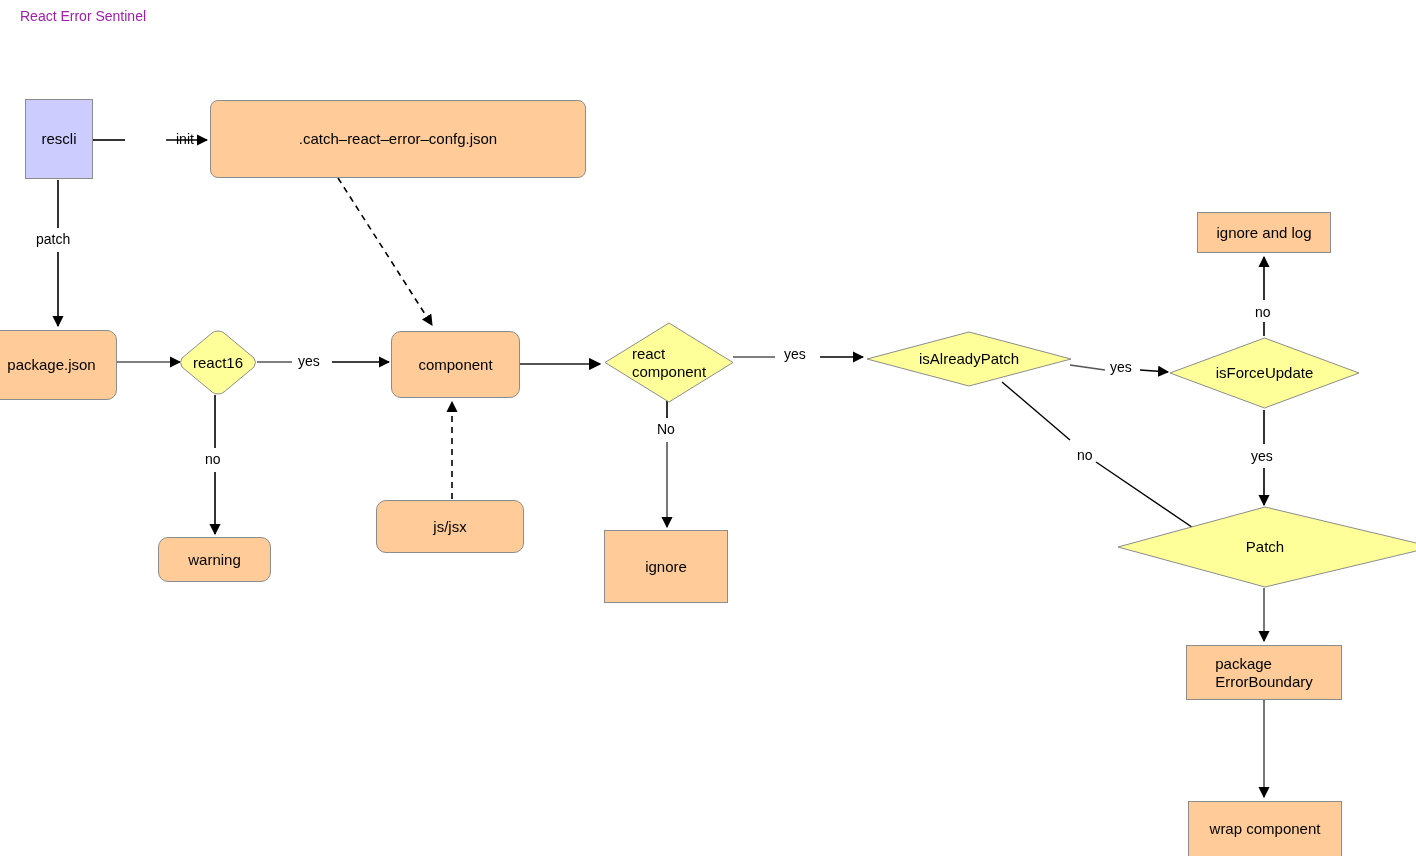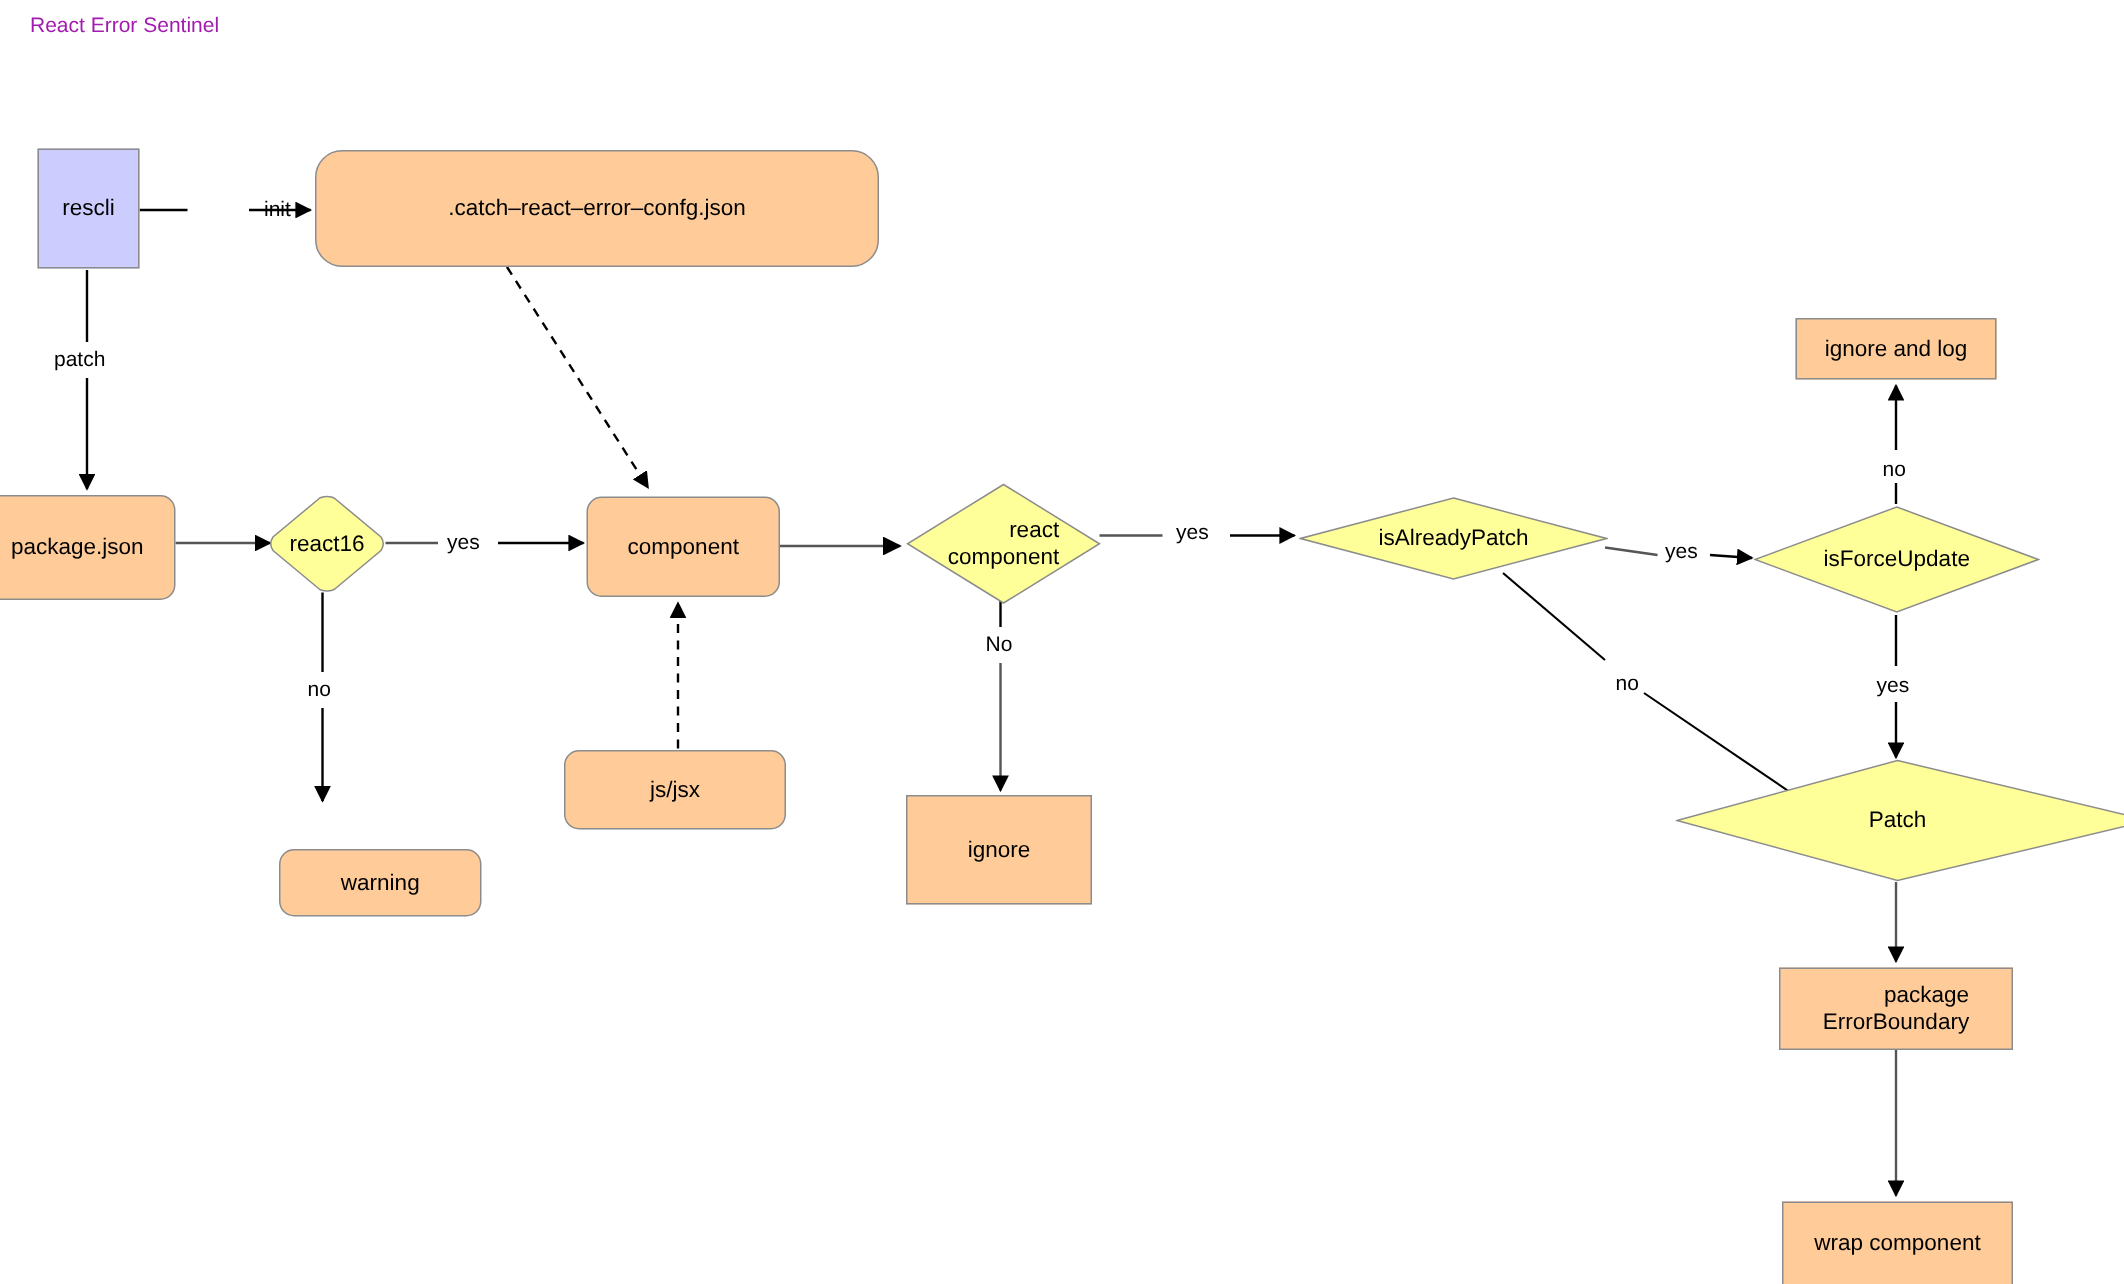--- a/index.html
+++ b/index.html
@@ -27,39 +27,39 @@
     font-size: 14px;
     color: #a21caf;
     white-space: nowrap;
   }
   .node {
     position: absolute;
     box-sizing: border-box;
     display: flex;
     align-items: center;
     justify-content: center;
-    text-align: right;
+    text-align: left;
     font-size: 15px;
     color: #000000;
     line-height: 1.18;
     white-space: pre-line;
   }
   .node.rect {
     background: #ffcc99;
     border: 1px solid #8c8c8c;
   }
   .node.rounded {
     background: #ffcc99;
     border: 1px solid #8c8c8c;
     border-radius: 10px;
   }
   .node.rounded-lg {
     background: #ffcc99;
     border: 1px solid #8c8c8c;
-    border-radius: 18px;
+    border-radius: 8px;
   }
   .node.purple {
     background: #ccccff;
     border: 1px solid #8c8c8c;
   }
   .node.diamond-wrap {
     background: transparent;
     border: none;
   }
   .diamond-shape {
@@ -180,21 +180,21 @@
   <span>package.json</span>
 </div>
 
 <div class="node diamond-wrap" style="left:178px; top:329px; width:80px; height:67px;">
   <svg class="diamond-shape" viewBox="0 0 80 67" preserveAspectRatio="none">
     <path d="M 40 2 Q 44 2 46 4 L 76 29 Q 79 33.5 76 38 L 46 63 Q 44 65 40 65 Q 36 65 34 63 L 4 38 Q 1 33.5 4 29 L 34 4 Q 36 2 40 2 Z" fill="#ffff99" stroke="#8c8c8c" stroke-width="1"></path>
   </svg>
   <span class="diamond-label">react16</span>
 </div>
 
-<div class="node rounded" style="left:158px; top:566px; width:135px; height:45px;margin-left:28px;">
+<div class="node rounded" style="left:158px; top:537px; width:113px; height:45px;">
   <span>warning</span>
 </div>
 
 <div class="node rounded" style="left:391px; top:331px; width:129px; height:67px;">
   <span>component</span>
 </div>
 
 <div class="node rounded" style="left:376px; top:500px; width:148px; height:53px;">
   <span>js/jsx</span>
 </div>

